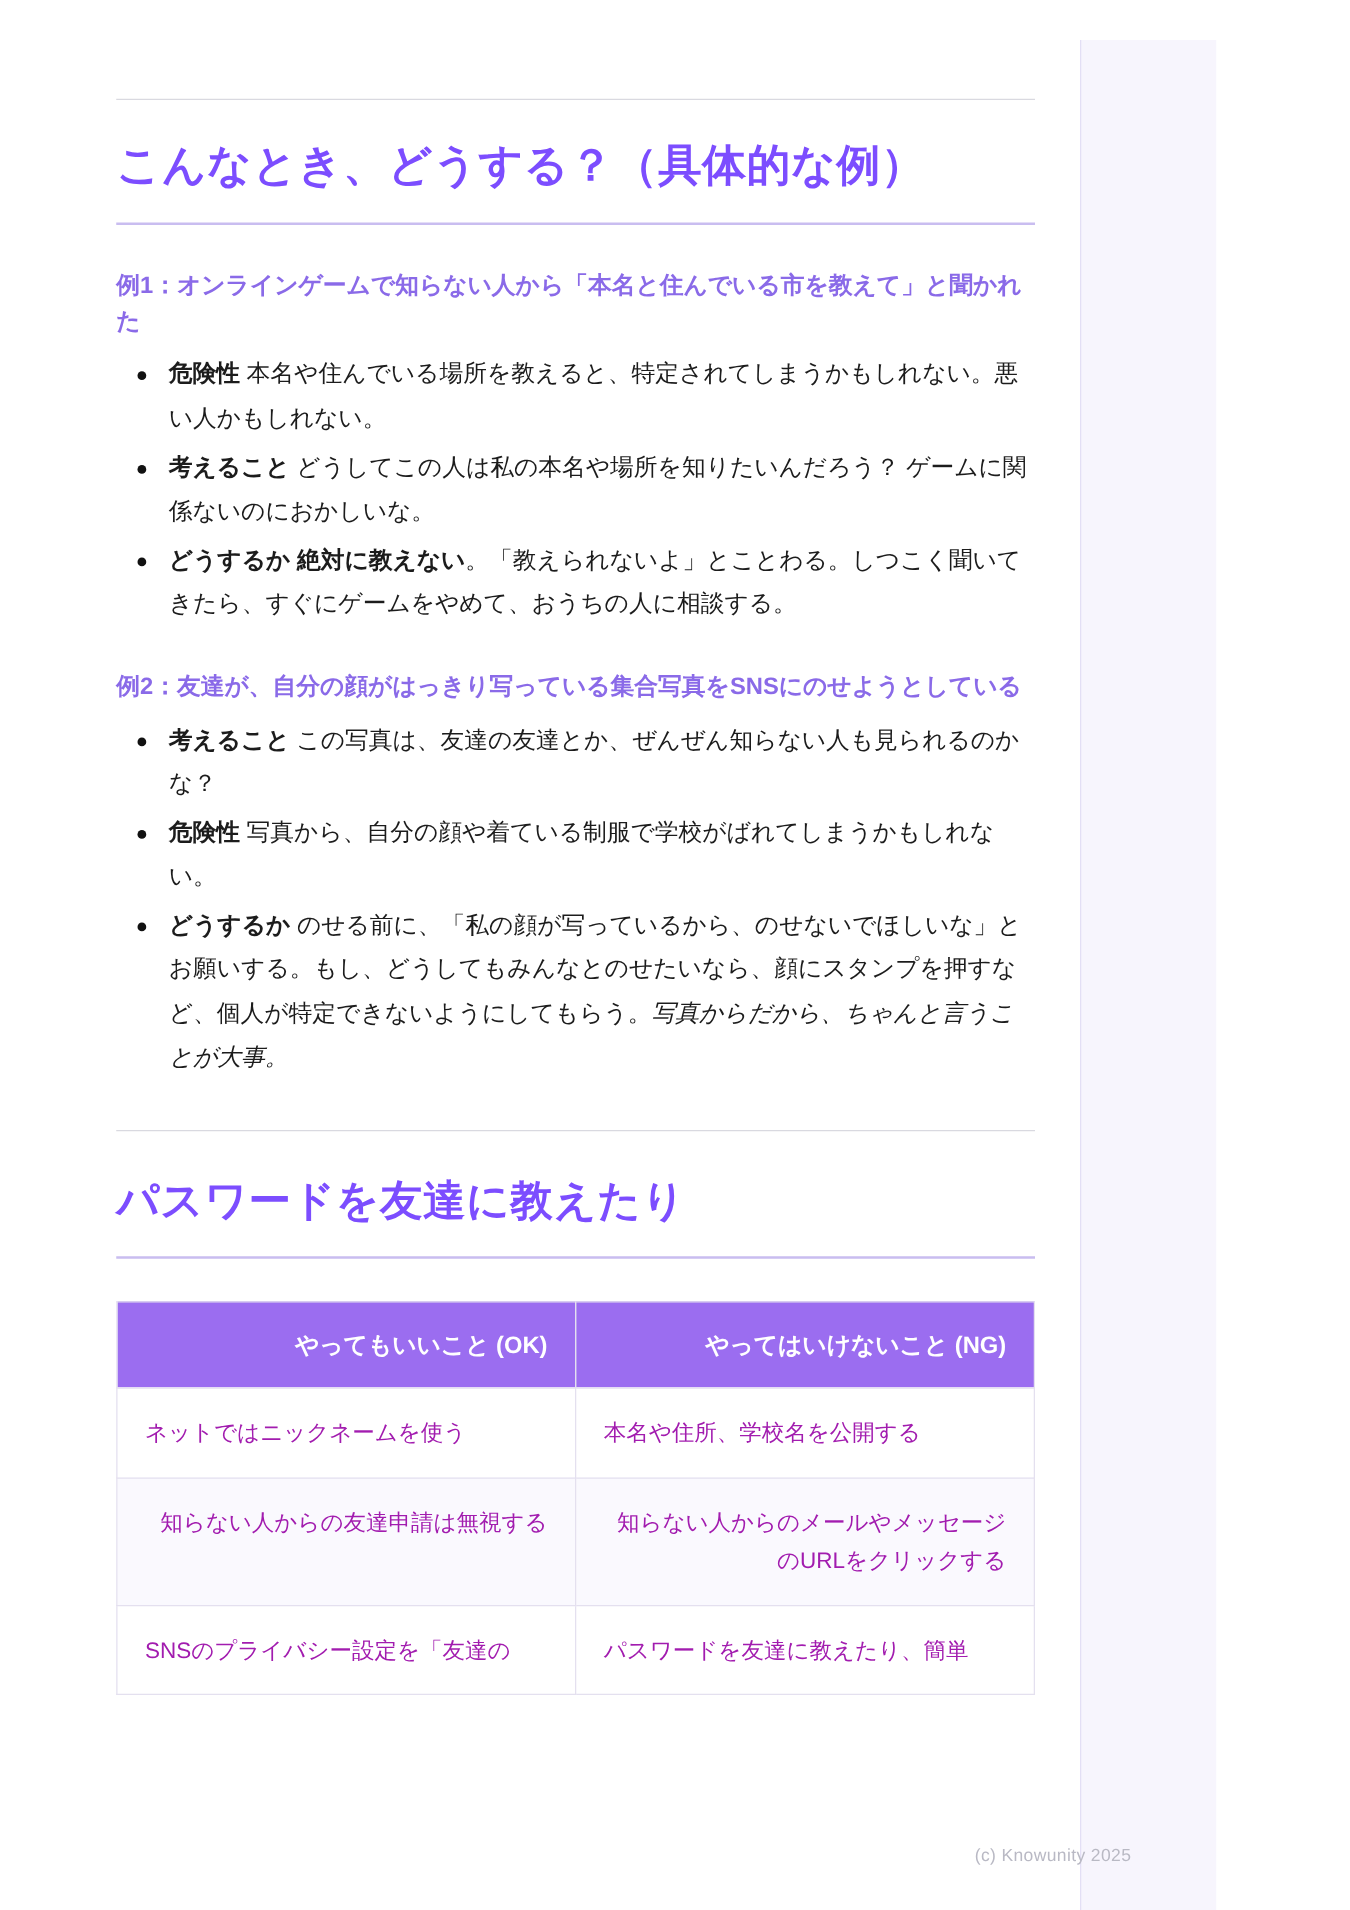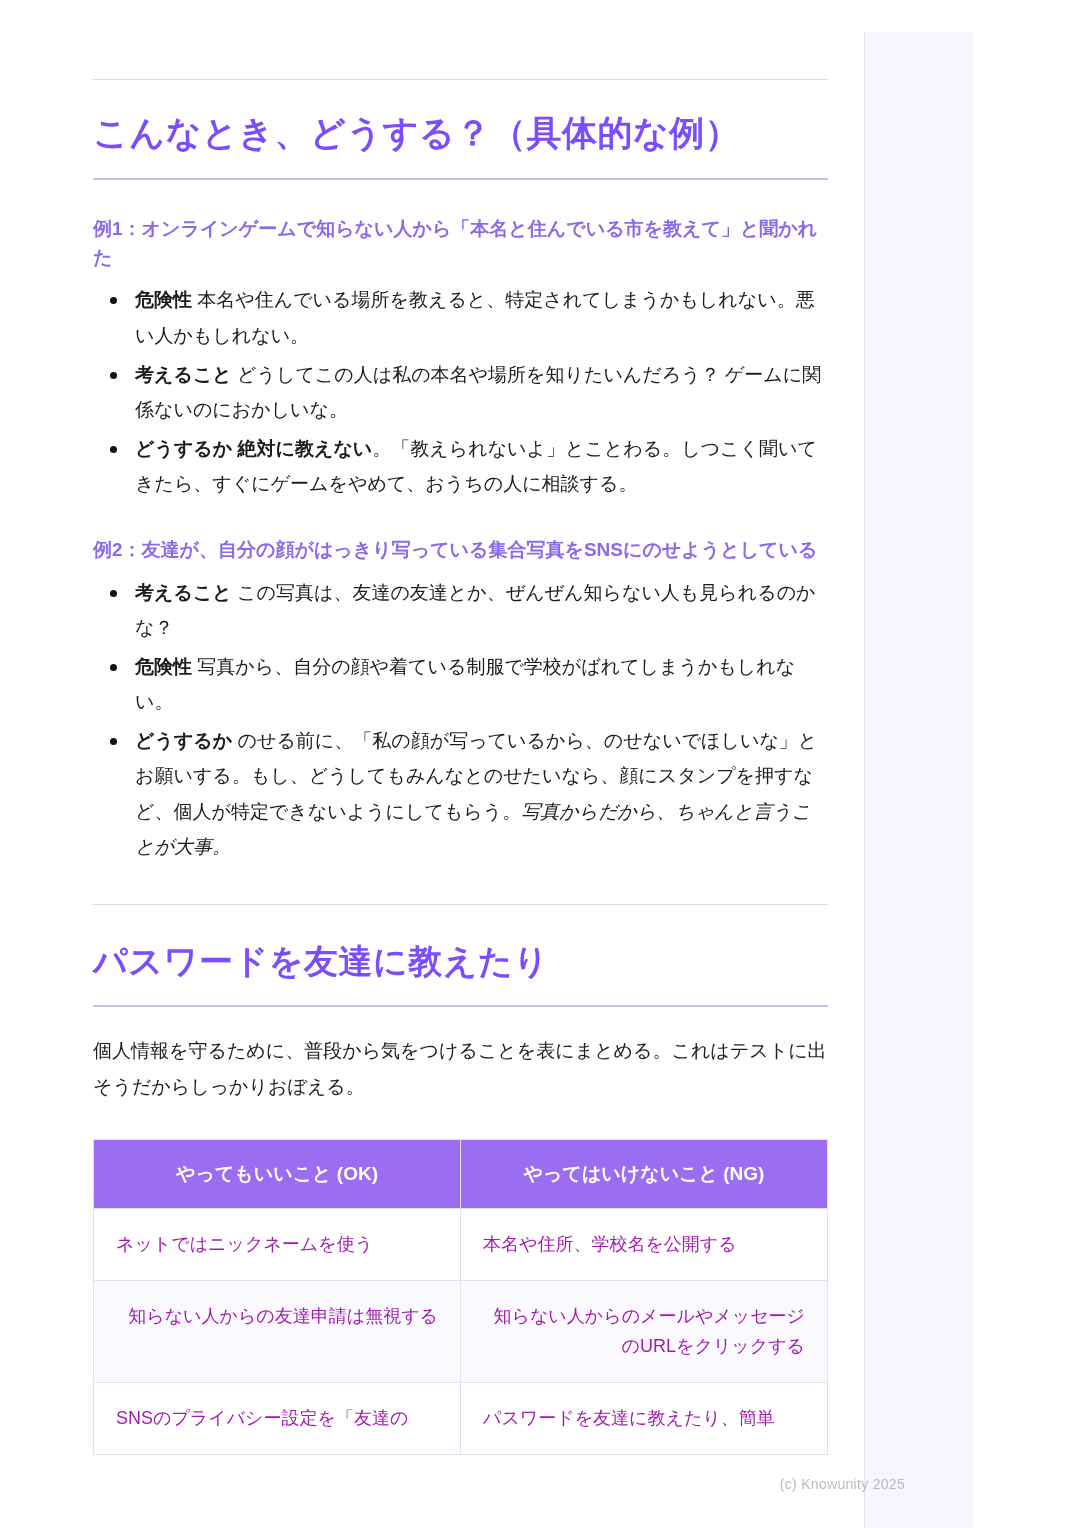--- a/index.html
+++ b/index.html
@@ -113,21 +113,21 @@
     margin-top: 34px;
     border-collapse: collapse;
     width: 735px;
     table-layout: fixed;
   }
   table.info-table th {
     background: #9b6df0;
     color: #ffffff;
     font-size: 19px;
     font-weight: bold;
-    text-align: center;
+    text-align: right;
     padding: 21px 22px;
     border: 1px solid #e4e0ef;
   }
   table.info-table td {
     font-size: 18px;
     line-height: 1.7;
     padding: 20px 22px;
     border: 1px solid #e4e0ef;
     vertical-align: top;
     color: #a21caf;
@@ -171,21 +171,20 @@
       <li><span class="lead">考えること</span><span> この写真は、友達の友達とか、ぜんぜん知らない人も見られるのかな？</span></li>
       <li><span class="lead">危険性</span><span> 写真から、自分の顔や着ている制服で学校がばれてしまうかもしれない。</span></li>
       <li><span class="lead">どうするか</span><span> のせる前に、「私の顔が写っているから、のせないでほしいな」とお願いする。もし、どうしてもみんなとのせたいなら、顔にスタンプを押すなど、個人が特定できないようにしてもらう。</span><span class="em-i">写真から</span><span class="em-i">だから、ちゃんと言うことが大事。</span></li>
     </ul>
 
     <div class="section-divider"></div>
 
     <h1 class="doc-h1 second">パスワードを友達に教えたり</h1>
     <div class="h1-underline"></div>
 
-    <p class="para">個人情報を守るために、普段から気をつけることを表にまとめる。これはテストに出そうだからしっかりおぼえる。</p>
 
     <table class="info-table">
       <thead>
         <tr>
           <th>やってもいいこと (OK)</th>
           <th>やってはいけないこと (NG)</th>
         </tr>
       </thead>
       <tbody>
         <tr>

